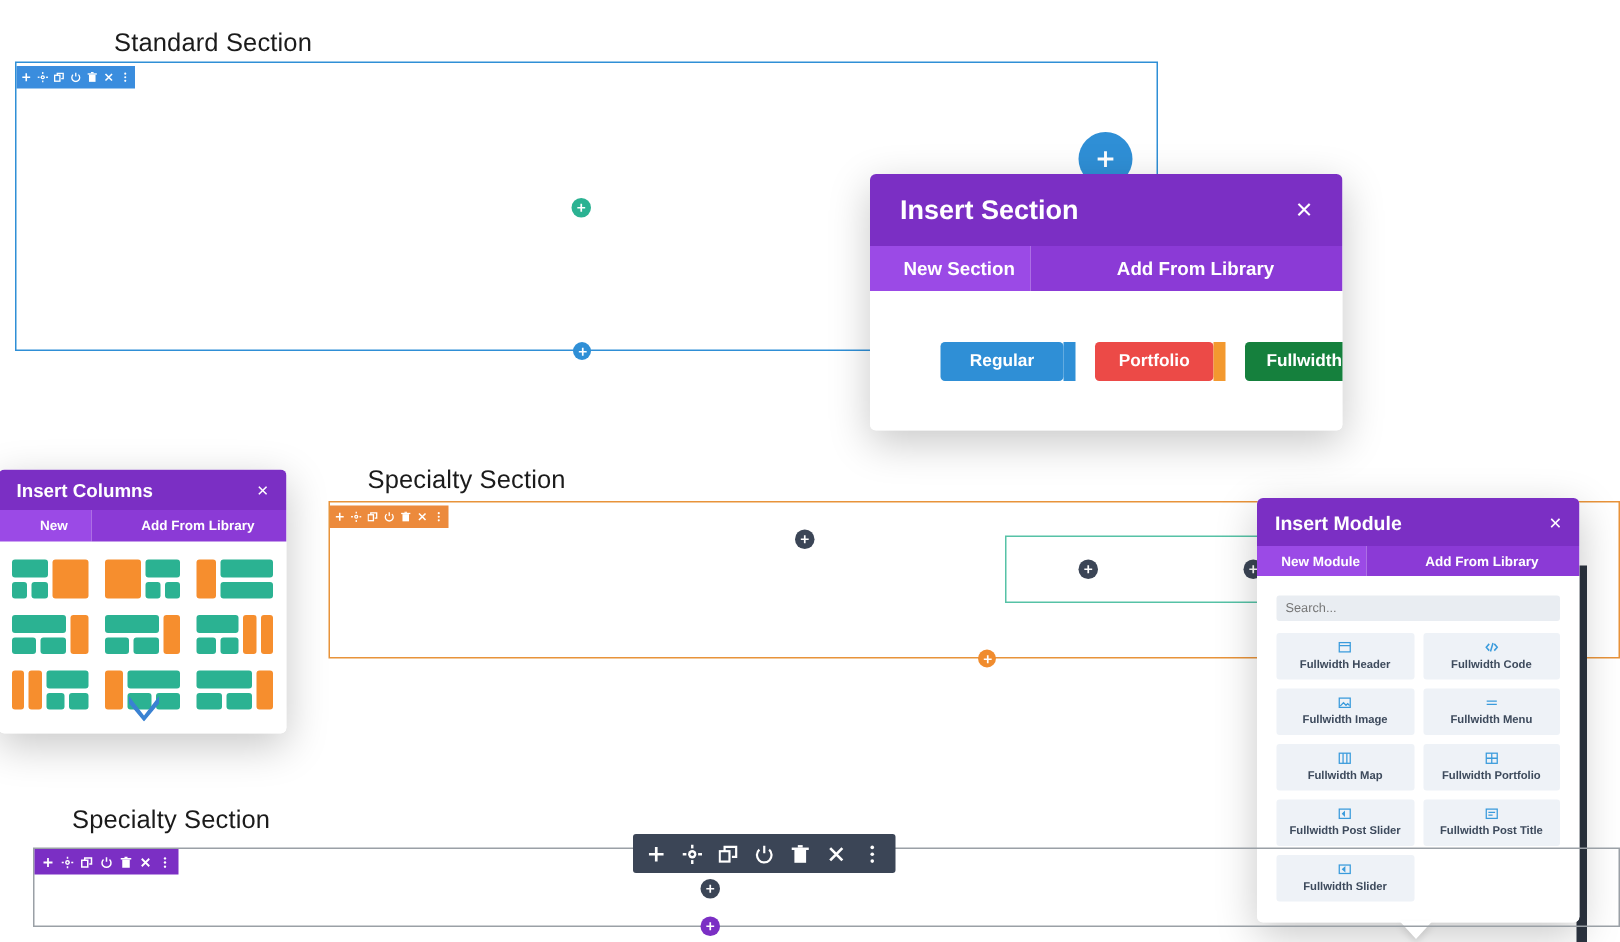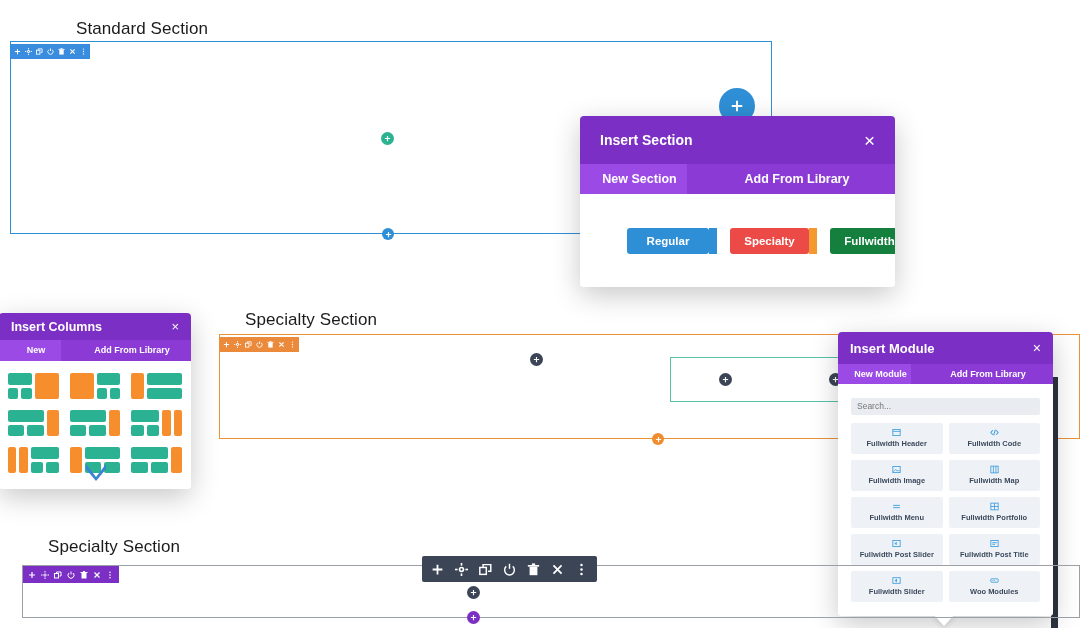--- a/index.html
+++ b/index.html
@@ -79,21 +79,21 @@
     background:#8b3ad6;
     cursor:pointer;
     padding-left:12px;
   }
   .modal-tab.active { background:#9b4ae6; }
   .modal-body { background:#fff; }
 
   
   #insert-section { left:580px; top:116px; width:315px; }
   #insert-section .modal-head { height:48px; padding:0 20px; }
-  #insert-section .modal-title { font-size:14px;text-align:center; }
+  #insert-section .modal-title { font-size:18px;text-align:center; }
   #insert-section .modal-close { font-size:19px; font-weight:400; }
   #insert-section .modal-tab { flex:0 0 auto; font-size:12.5px; height:30px; line-height:30px; }
   #insert-section .modal-tab.active { width:107px; background:#9b4ae6; }
   #insert-section .modal-tab.lib { width:208px; background:#8b3ad6; }
   #insert-section .modal-body { height:93px; display:flex; align-items:center; padding-left:22px; }
   .sbtn {
     height:26px; border-radius:3px; color:#fff;
     font-size:11.5px; font-weight:700;
     display:flex; align-items:center; justify-content:center;
     cursor:pointer;
@@ -249,21 +249,21 @@
     </div>
     <div class="modal-tabs">
       <div class="modal-tab active">New Section</div>
       <div class="modal-tab lib">Add From Library</div>
     </div>
     <div class="modal-body">
       <div style="display:flex;align-items:flex-start;padding-left:25px;">
         <div class="sbtn regular">Regular</div>
         <div class="edgebar blue"></div>
         <div style="width:13px"></div>
-        <div class="sbtn specialty">Specialty</div>
+        <div class="sbtn specialty">Portfolio</div>
         <div class="edgebar orange"></div>
         <div style="width:13px"></div>
         <div class="sbtn fullwidth">Fullwidth</div>
       </div>
     </div>
   </div>
 
   <div class="sec-heading" style="left:245px; top:310px;">Specialty Section</div>
 
   <div class="frame orange" style="left:219px; top:334px; width:861px; height:105px;"></div>
@@ -500,39 +500,39 @@
             <svg viewBox="0 0 16 16" fill="none" stroke="#3a9bdc" stroke-width="1.5">
                 <rect x="1.5" y="2.5" width="13" height="11"></rect>
                 <path d="M2.5 12l4-4 3 3 2-2 2.2 2.2"></path>
               </svg>
           </span>
           <span class="mi-label">Fullwidth Image</span>
         </div>
 
         <div class="mod-item">
           <span class="mi-icon">
+            <svg viewBox="0 0 16 16" fill="none" stroke="#3a9bdc" stroke-width="1.6">
+                <path d="M2 6h12M2 10h12"></path>
+              </svg>
+          </span>
+          <span class="mi-label">Fullwidth Menu</span>
+        </div>
+
+        <div class="mod-item">
+          <span class="mi-icon">
             <svg viewBox="0 0 16 16" fill="none" stroke="#3a9bdc" stroke-width="1.5">
                 <rect x="1.5" y="2" width="13" height="12"></rect>
                 <path d="M6 2v12M10.5 2v12"></path>
               </svg>
           </span>
           <span class="mi-label">Fullwidth Map</span>
         </div>
 
         <div class="mod-item">
           <span class="mi-icon">
-            <svg viewBox="0 0 16 16" fill="none" stroke="#3a9bdc" stroke-width="1.6">
-                <path d="M2 6h12M2 10h12"></path>
-              </svg>
-          </span>
-          <span class="mi-label">Fullwidth Menu</span>
-        </div>
-
-        <div class="mod-item">
-          <span class="mi-icon">
             <svg viewBox="0 0 16 16" fill="none" stroke="#3a9bdc" stroke-width="1.5">
                 <rect x="1.5" y="2" width="13" height="12"></rect>
                 <path d="M8 2v12M1.5 8h13"></path>
               </svg>
           </span>
           <span class="mi-label">Fullwidth Portfolio</span>
         </div>
 
         <div class="mod-item">
           <span class="mi-icon">
@@ -557,29 +557,20 @@
         <div class="mod-item">
           <span class="mi-icon">
             <svg viewBox="0 0 16 16" fill="none" stroke="#3a9bdc" stroke-width="1.5">
                 <rect x="1.5" y="3" width="13" height="10"></rect>
                 <path d="M5.5 8l2.5-2.2v4.4z" fill="#3a9bdc"></path>
               </svg>
           </span>
           <span class="mi-label">Fullwidth Slider</span>
         </div>
 
-        <div class="mod-item">
-          <span class="mi-icon">
-            <svg viewBox="0 0 16 16" fill="none" stroke="#3a9bdc" stroke-width="1.5">
-                <rect x="1.5" y="5" width="13" height="6" rx="1"></rect>
-                <path d="M4.5 8h1.5M7.5 8H9"></path>
-              </svg>
-          </span>
-          <span class="mi-label">Woo Modules</span>
-        </div>
 
       </div>
     </div>
   </div>
 
   <div class="mod-tail"></div>
 
   <div class="sec-heading" style="left:48px; top:537px;">Specialty Section</div>
 
   <div class="frame gray" style="left:22px; top:565px; width:1058px; height:53px;"></div>

